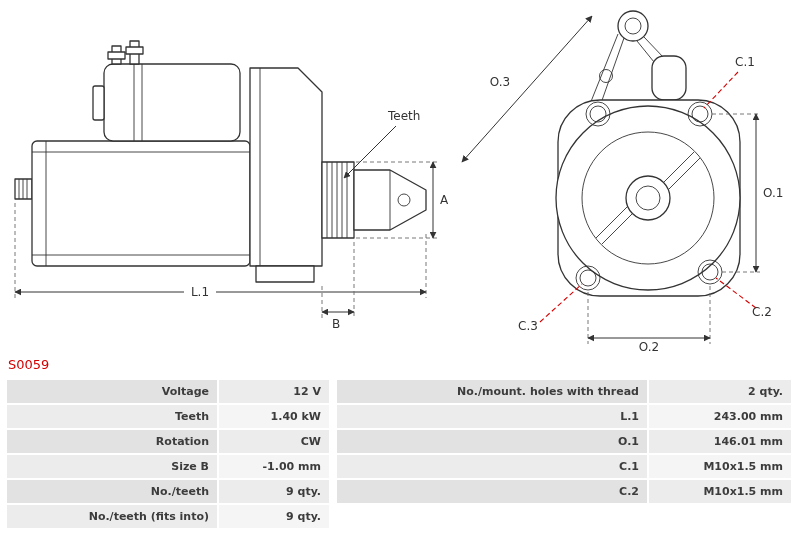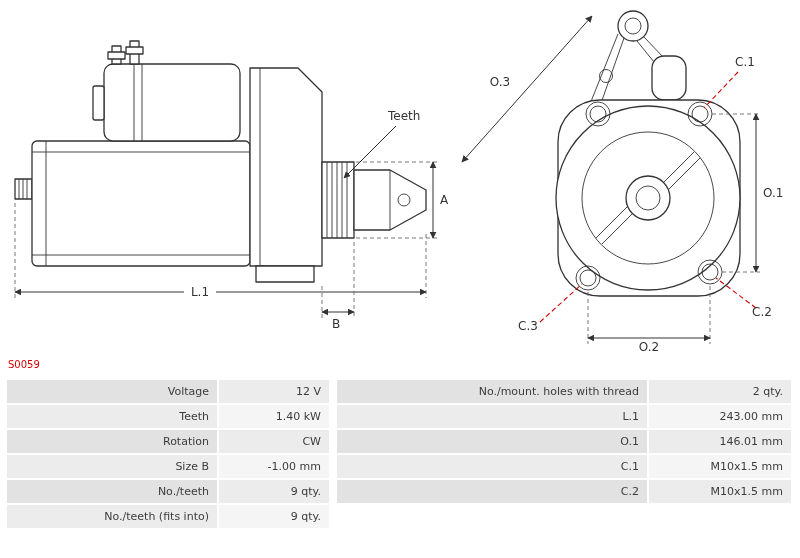--- a/index.html
+++ b/index.html
@@ -13,23 +13,23 @@
 
   
   .outline { fill: #ffffff; stroke: var(--line, #333333); stroke-width: 1.3; stroke-linejoin: round; }
   .thin    { fill: none;    stroke: var(--line, #333333); stroke-width: 0.9; }
   .dim     { fill: none;    stroke: var(--line, #333333); stroke-width: 1; }
   .ext     { fill: none;    stroke: #6a6a6a; stroke-width: 0.9; stroke-dasharray: 4 3; }
   .leader-red { fill: none; stroke: var(--accent-red, #d40000); stroke-width: 1.1; stroke-dasharray: 5 3; }
   .dim-label  { font-family: "DejaVu Sans", sans-serif; font-size: 12px; fill: #333; }
 
   .part-number { height: 26px; line-height: 26px; padding-left: 8px;
-                 color: var(--accent-red, #d40000); font-size: 10px; }
-
-  .spec-tables { display: flex; align-items: flex-start; gap: 4px; padding: 0 5px; }
+                 color: var(--accent-red, #d40000); font-size: 13px; }
+
+  .spec-tables { display: flex; align-items: flex-start; gap: 4px; padding: 0 5px; font-weight: bold; }
   table.spec-table { border-collapse: separate; border-spacing: 2px; table-layout: fixed; }
   table.spec-table td { height: 23px; line-height: 23px; font-size: 11px; color: #3c3c3c;
                         text-align: right; padding: 0 8px 0 0; white-space: nowrap; overflow: hidden; }
   table.left  td.lbl { width: 202px; }
   table.left  td.val { width: 102px; }
   table.right td.lbl { width: 302px; }
   table.right td.val { width: 134px; }
   table.spec-table tr:nth-child(odd)  td.lbl { background: #e2e2e2; }
   table.spec-table tr:nth-child(odd)  td.val { background: #ececec; }
   table.spec-table tr:nth-child(even) td.lbl { background: #ececec; }

